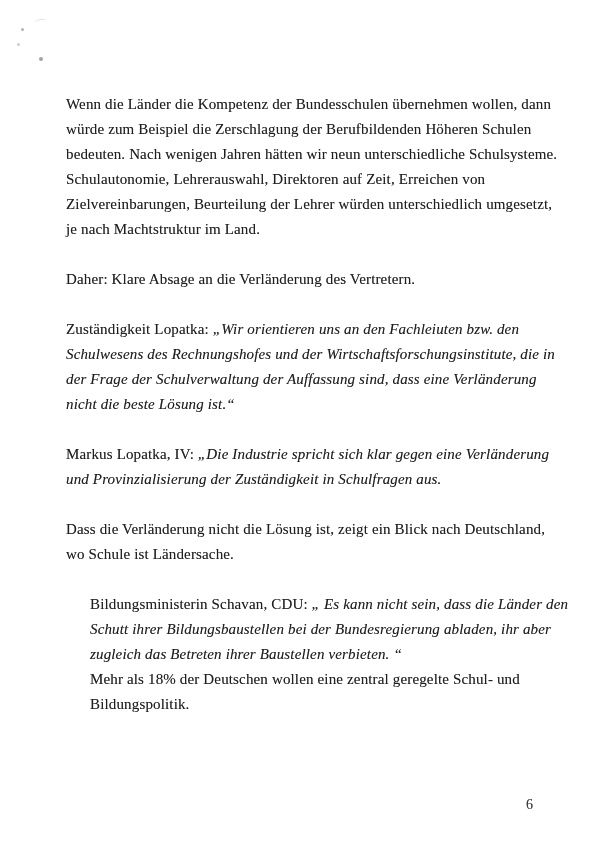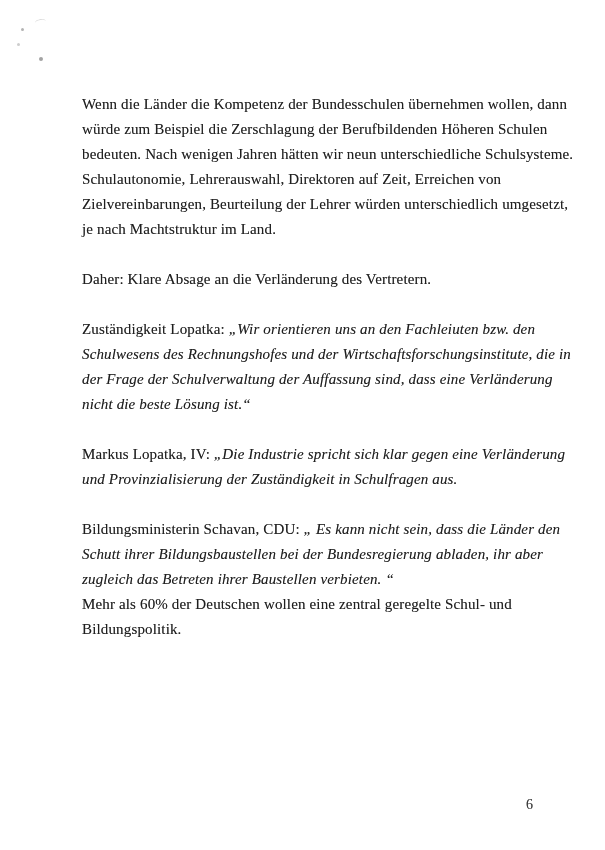--- a/index.html
+++ b/index.html
@@ -14,35 +14,36 @@
     position: relative;
     font-family: "Liberation Serif", "DejaVu Serif", serif;
   }
   .page {
     position: absolute;
     inset: 0;
     background: #ffffff;
   }
   .text-block {
     position: absolute;
-    left: 82px;
+    left: 66px;
     top: 92px;
     width: 480px;
     font-size: 15px;
     line-height: 25px;
     color: #1f1f1f;
     letter-spacing: 0.15px;
     text-shadow: 0 0 0.4px rgba(30,30,30,0.45);
   }
   p.doc-par {
     margin: 0 0 25px 0;
     white-space: pre;
   }
   p.doc-par.no-gap {
     margin-bottom: 0;
+    margin-left: 24px;
   }
   .quote {
     font-style: italic;
   }
   .page-number {
     position: absolute;
     left: 526px;
     top: 797px;
     font-size: 14px;
     color: #3a3a3a;
@@ -88,25 +89,27 @@
     <p class="doc-par"><span>Daher: Klare Absage an die Verländerung des Vertretern.</span></p>
 
     <p class="doc-par"><span>Zuständigkeit Lopatka: </span><span class="quote">„Wir orientieren uns an den Fachleiuten bzw. den
 Schulwesens des Rechnungshofes und der Wirtschaftsforschungsinstitute, die in
 der Frage der Schulverwaltung der Auffassung sind, dass eine Verländerung
 nicht die beste Lösung ist.“</span></p>
 
     <p class="doc-par"><span>Markus Lopatka, IV: </span><span class="quote">„Die Industrie spricht sich klar gegen eine Verländerung
 und Provinzialisierung der Zuständigkeit in Schulfragen aus.</span></p>
 
+    <p class="doc-par"><span>Dass die Verländerung nicht die Lösung ist, zeigt ein Blick nach Deutschland,
+wo Schule ist Ländersache.</span></p>
 
     <p class="doc-par no-gap"><span>Bildungsministerin Schavan, CDU: </span><span class="quote">„ Es kann nicht sein, dass die Länder den
 Schutt ihrer Bildungsbaustellen bei der Bundesregierung abladen, ihr aber
 zugleich das Betreten ihrer Baustellen verbieten. “</span></p>
 
-    <p class="doc-par no-gap"><span>Mehr als 60% der Deutschen wollen eine zentral geregelte Schul- und
+    <p class="doc-par no-gap"><span>Mehr als 18% der Deutschen wollen eine zentral geregelte Schul- und
 Bildungspolitik.</span></p>
 
   </div>
 
   <div class="page-number">6</div>
 
 </div>
 
 </body></html>

